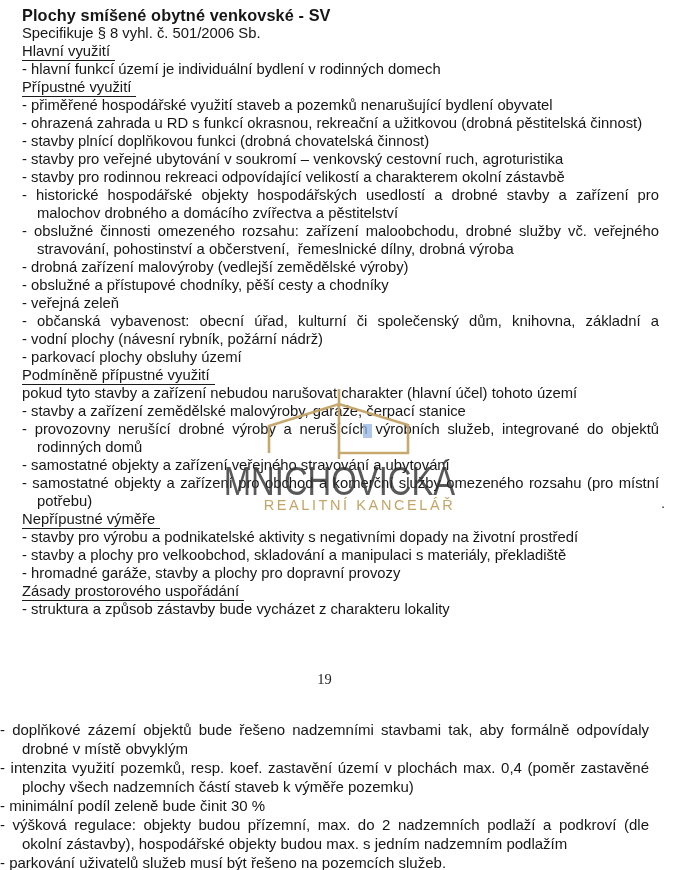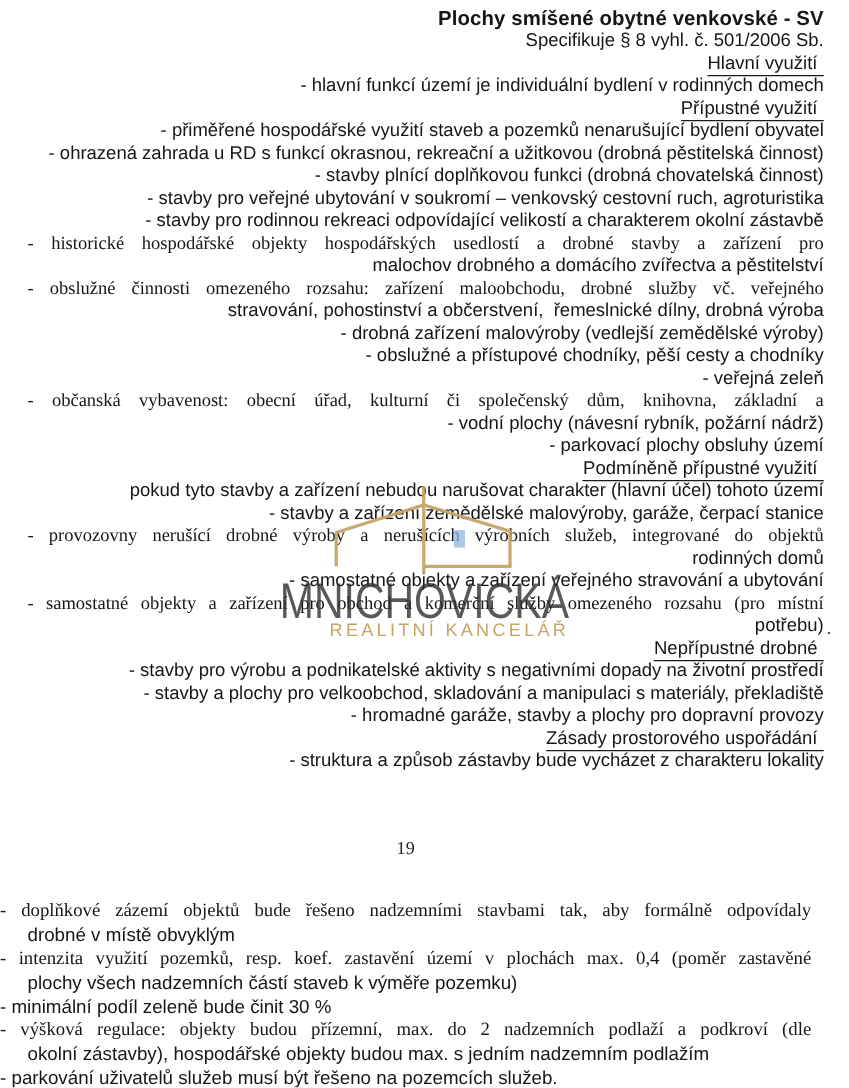--- a/index.html
+++ b/index.html
@@ -1,26 +1,26 @@
 <!DOCTYPE html>
 <html lang="cs"><head>
 <meta charset="utf-8">
 <style>
   html,body{margin:0;padding:0;background:#fff;}
   .page{position:relative;width:679px;height:870px;background:#ffffff;overflow:hidden;
         font-family:"Liberation Sans",sans-serif;color:#161616;}
   
   .p1{position:absolute;top:6px;left:22px;width:637px;}
-  .p1 .ln{margin:0;height:18px;line-height:18px;font-size:14.8px;white-space:nowrap;text-align:right;}
+  .p1 .ln{margin:0;height:18px;line-height:18px;font-size:14.8px;white-space:nowrap;}
   
   .p2{position:absolute;top:708px;left:0;width:649px;margin-top:12px;}
   .p2 .ln{margin:0;height:19px;line-height:19px;font-size:15px;white-space:nowrap;}
   .t{font-weight:bold;font-size:16.3px !important;letter-spacing:.1px;}
   .h .u{display:inline-block;border-bottom:1.4px solid #1a1a1a;padding-right:5px;}
-  .j{text-align:justify;text-align-last:justify;font-family:Liberation Serif, serif;}
+  .j{text-align:justify;text-align-last:justify;}
   .p1 .c{padding-left:15px;}
   .p2 .c{padding-left:22px;}
   
   .pageno{position:absolute;top:670px;left:0;width:679px;height:18px;line-height:18px;
           text-align:center;font-family:"Liberation Serif",serif;font-size:14.5px;color:#222;
           transform:translateX(-15px);}
   
   .wm{position:absolute;left:0;top:13px;width:679px;height:870px;pointer-events:none;}
   .wm-svg{position:absolute;left:260px;top:370px;}
   .wm-brand{position:absolute;left:0;top:446px;width:679px;height:44px;line-height:44px;
@@ -60,21 +60,21 @@
     <p class="ln">- vodní plochy (návesní rybník, požární nádrž)</p>
     <p class="ln">- parkovací plochy obsluhy území</p>
     <p class="ln h"><span class="u">Podmíněně přípustné využití</span></p>
     <p class="ln">pokud tyto stavby a zařízení nebudou narušovat charakter (hlavní účel) tohoto území</p>
     <p class="ln">- stavby a zařízení zemědělské malovýroby, garáže, čerpací stanice</p>
     <p class="ln j">- provozovny nerušící drobné výroby a nerušících výrobních služeb, integrované do objektů</p>
     <p class="ln c">rodinných domů</p>
     <p class="ln">- samostatné objekty a zařízení veřejného stravování a ubytování</p>
     <p class="ln j">- samostatné objekty a zařízení pro obchod a komerční služby omezeného rozsahu (pro místní</p>
     <p class="ln c">potřebu)</p>
-    <p class="ln h"><span class="u">Nepřípustné drobné</span></p>
+    <p class="ln h"><span class="u">Nepřípustné výměře</span></p>
     <p class="ln">- stavby pro výrobu a podnikatelské aktivity s negativními dopady na životní prostředí</p>
     <p class="ln">- stavby a plochy pro velkoobchod, skladování a manipulaci s materiály, překladiště</p>
     <p class="ln">- hromadné garáže, stavby a plochy pro dopravní provozy</p>
     <p class="ln h"><span class="u">Zásady prostorového uspořádání</span></p>
     <p class="ln">- struktura a způsob zástavby bude vycházet z charakteru lokality</p>
   </div>
 
   <div class="pageno">19</div>
 
   <div class="p2">

